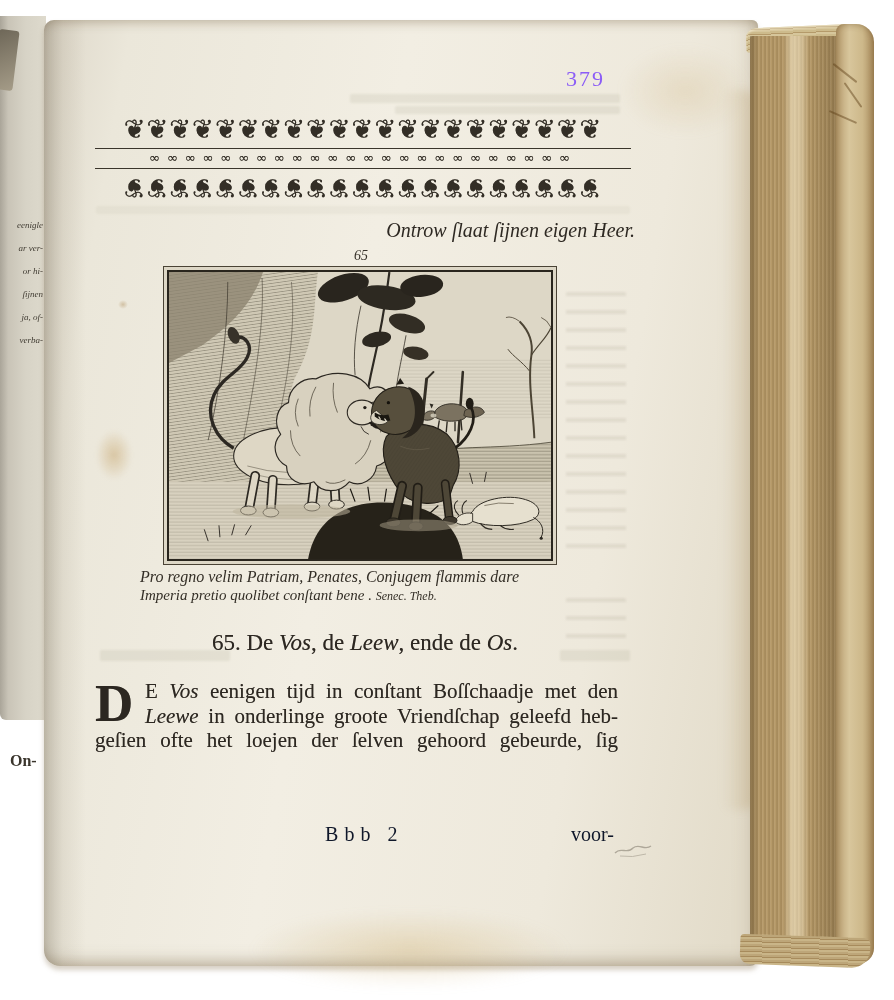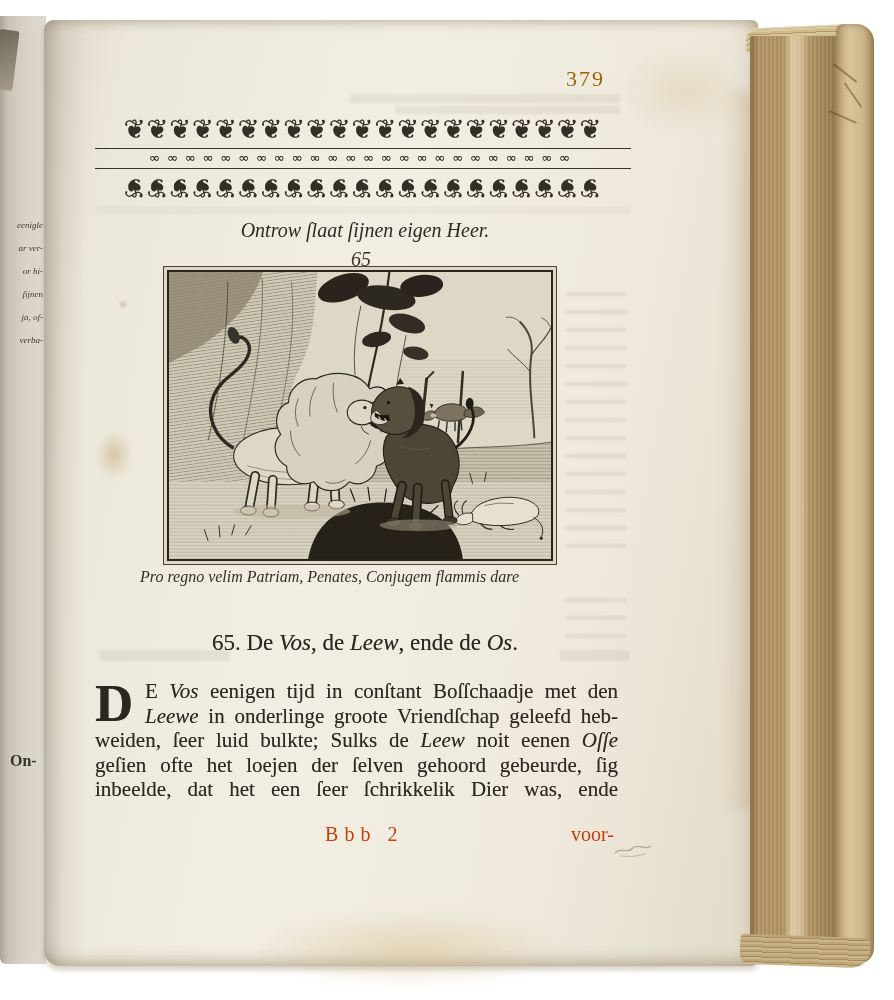--- a/index.html
+++ b/index.html
@@ -1,21 +1,21 @@
 <!DOCTYPE html>
 <html><head>
 <meta charset="utf-8">
 <style>
   html,body{margin:0;padding:0;background:#ffffff;}
   .stage{position:relative;width:894px;height:1000px;background:#ffffff;overflow:hidden;
          font-family:"Liberation Serif","DejaVu Serif",serif;color:#2e2923;}
   .book{position:absolute;inset:0;}
 
   
-  .facing-strip{position:absolute;left:0;top:16px;width:46px;height:948px;
+  .facing-strip{position:absolute;left:0;top:16px;width:46px;height:704px;
     background:linear-gradient(90deg,#aaa599 0,#c9c4b7 18%,#d7d3c6 55%,#dedacd 100%);
     border-radius:0 0 0 6px;}
   .corner-wedge{position:absolute;left:-4px;top:14px;width:20px;height:60px;background:linear-gradient(150deg,#6e6758,#a59c88);
     transform:rotate(7deg);border-radius:3px;}
   .frag-col{position:absolute;left:0;top:198px;width:43px;}
   .frag{display:block;text-align:right;font-size:9px;line-height:23px;color:#3f3a31;
         font-style:italic;filter:blur(.3px);white-space:nowrap;overflow:hidden;}
   .frag-catch{position:absolute;left:10px;top:736px;font-size:16px;font-weight:bold;color:#3a352c;filter:blur(.3px);}
 
   
@@ -46,55 +46,55 @@
   .g5{left:100px;top:650px;width:130px;height:11px;}
   .g6{left:560px;top:650px;width:70px;height:11px;}
   .g7{left:96px;top:206px;width:534px;height:8px;opacity:.6;}
 
   
   .content{position:absolute;inset:0;z-index:4;}
   .it{font-style:italic;}
   .sm{font-size:12px;}
   .title-line{position:absolute;left:120px;top:56px;width:470px;text-align:center;
     font-size:23px;letter-spacing:.5px;color:#2c2721;text-shadow:0 0 .5px rgba(44,39,33,.5);}
-  .pagenum{position:absolute;left:566px;top:66px;font-size:22px;letter-spacing:2px;color:#a16207;}
+  .pagenum{position:absolute;left:566px;top:66px;font-size:22px;letter-spacing:2px;color:#8b5cf6;}
 
   .ornaments{position:absolute;left:93px;top:112px;width:540px;color:#332e26;}
   .orn-row{white-space:nowrap;overflow:hidden;text-align:center;
     font-family:"DejaVu Sans",sans-serif;text-shadow:0 0 .6px rgba(51,46,38,.55);}
   .orn-top,.orn-bottom{font-size:26px;line-height:34px;letter-spacing:1px;height:35px;}
   .orn-bottom{transform:scaleY(-1);}
   .orn-mid{font-size:13px;line-height:16px;letter-spacing:7px;height:17px;}
   .orn-rule{border-top:1.5px solid #3a352b;margin:1px 2px;}
 
-  .motto{position:absolute;left:95px;top:219px;width:540px;text-align:center;
+  .motto{position:absolute;left:95px;top:219px;width:540px;text-align:right;
     font-style:italic;font-size:20px;color:#2e2923;}
   .plate-num{position:absolute;left:163px;top:248px;width:396px;text-align:center;
-    font-style:italic;font-size:20px;color:#38332b;}
+    font-style:italic;font-size:14px;color:#38332b;}
   .plate-frame{position:absolute;left:163px;top:266px;width:394px;height:299px;
     border:1px solid #4a4335;padding:3px;box-sizing:border-box;background:#ddd7c6;}
   .plate-inner{width:100%;height:100%;border:2px solid #29251d;box-sizing:border-box;overflow:hidden;}
   .plate-inner svg{display:block;width:100%;height:100%;}
 
   .caption{position:absolute;left:140px;top:567px;width:440px;text-align:left;
     font-style:italic;color:#332e26;}
   .cap1{font-size:16px;line-height:19px;white-space:nowrap;}
   .cap2{font-size:15px;line-height:19px;white-space:nowrap;}
 
   .section-heading{position:absolute;left:95px;top:630px;width:540px;text-align:center;
     font-size:23px;color:#2c2721;text-shadow:0 0 .5px rgba(44,39,33,.5);}
 
   .body-block{position:absolute;left:95px;top:679px;width:523px;font-size:21px;color:#2c2721;
     text-shadow:0 0 .5px rgba(44,39,33,.45);}
   .bline{line-height:24.6px;text-align:justify;text-align-last:justify;white-space:nowrap;overflow:visible;
     display:block;width:100%;}
   .bline.indent{padding-left:50px;box-sizing:border-box;}
   .drop-cap{position:absolute;left:0;top:2px;width:46px;font-size:53px;line-height:44px;
     font-weight:bold;color:#2c2721;}
-  .sig-row{position:absolute;left:95px;top:823px;width:523px;height:26px;font-size:20px;color:#c2410c;font-family:Liberation Serif, serif;}
+  .sig-row{position:absolute;left:95px;top:823px;width:523px;height:26px;font-size:20px;color:#0f172a;font-family:Liberation Serif, serif;}
   .signature{position:absolute;left:44%;letter-spacing:6px;}
   .catchword{position:absolute;right:4px;}
   .pencil{position:absolute;left:612px;top:840px;z-index:5;opacity:.75;}
 
   
   .fore-edge{position:absolute;left:750px;top:24px;width:124px;height:940px;z-index:3;}
   .fe-cap{position:absolute;left:-4px;top:2px;width:118px;height:24px;transform:rotate(-2.5deg);
     background:repeating-linear-gradient(0deg,#d6c69b 0 2px,#b49a6a 2px 3px,#cdbb8c 3px 5px);
     border-radius:10px 14px 2px 2px;box-shadow:inset 0 2px 2px rgba(255,250,230,.5);}
   .fe-pages{position:absolute;left:0;top:12px;width:88px;height:918px;
@@ -316,31 +316,30 @@
             </g>
 
             <ellipse cx="125" cy="242" rx="60" ry="7" fill="#bdb49c" opacity="0.55"></ellipse>
             <ellipse cx="255" cy="256" rx="40" ry="6" fill="#aaa089" opacity="0.5"></ellipse>
           </svg>
         </div>
       </div>
 
       <div class="caption">
         <div class="cap1"><span class="it">Pro regno velim Patriam, Penates, Conjugem flammis dare</span></div>
+        <div class="cap2"><span class="it">Imperia pretio quolibet conſtant bene . </span><span class="it sm">Senec. Theb.</span></div>
       </div>
 
       <div class="section-heading"><span>65. De </span><span class="it">Vos</span><span>, de </span><span class="it">Leew</span><span>, ende de </span><span class="it">Os</span><span>.</span></div>
 
       <div class="body-block">
         <div class="drop-cap">D</div>
         <div class="bline indent"><span>E </span><span class="it">Vos</span><span> eenigen tijd in conſtant Boſſchaadje met den</span></div>
         <div class="bline indent"><span class="it">Leewe</span><span> in onderlinge groote Vriendſchap geleefd heb-</span></div>
-        <div class="bline"><span>weiden, ſeer luid bulkte; Sulks de </span><span class="it">Leew</span><span> noit eenen </span><span class="it">Oſſe</span></div>
         <div class="bline"><span>geſien ofte het loejen der ſelven gehoord gebeurde, ſig</span></div>
-        <div class="bline"><span>inbeelde, dat het een ſeer ſchrikkelik Dier was, ende</span></div>
       </div>
 
       <div class="sig-row">
         <span class="signature">Bbb 2</span>
         <span class="catchword">voor-</span>
       </div>
 
       <svg class="pencil" width="42" height="18">
         <path d="M3,13 C9,6 15,15 21,8 C27,3 33,11 39,6" stroke="#9b9486" stroke-width="1.3" fill="none"></path>
         <path d="M8,16 q12,2 26,-2" stroke="#a8a193" stroke-width="0.9" fill="none"></path>

